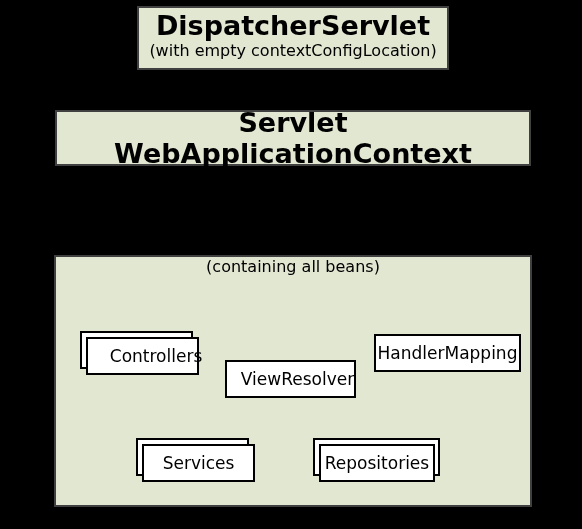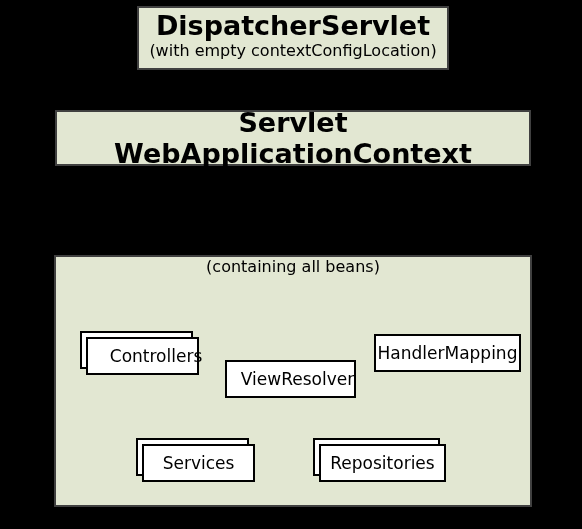--- a/index.html
+++ b/index.html
@@ -123,16 +123,16 @@
 
 <div class="bean-stack" style="left:142px; top:444px; width:113px; height:38px;">
   <div class="bean-shadow"></div>
   <div class="bean" style="width:113px; height:38px;">
     <span>Services</span>
   </div>
 </div>
 
 <div class="bean-stack" style="left:319px; top:444px; width:127px; height:38px;">
   <div class="bean-shadow"></div>
-  <div class="bean" style="width:127px; height:38px;">
+  <div class="bean" style="width:116px; height:38px;">
     <span>Repositories</span>
   </div>
 </div>
 
 </body></html>

